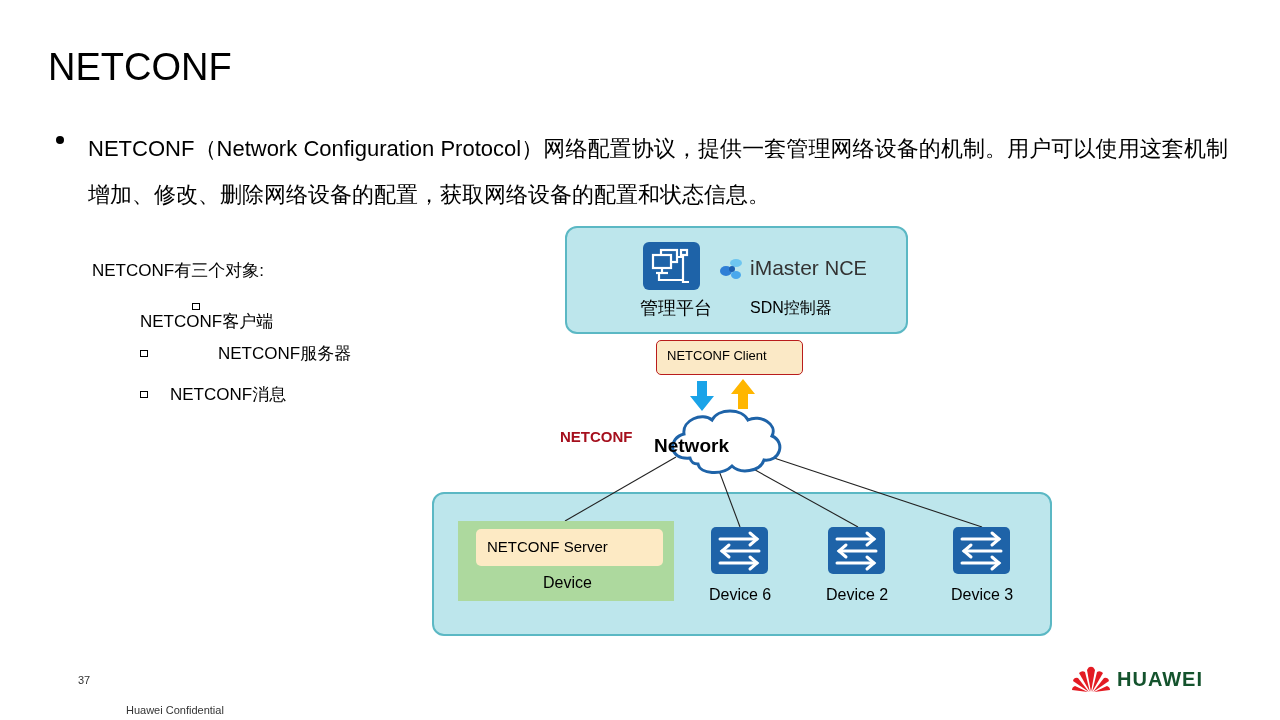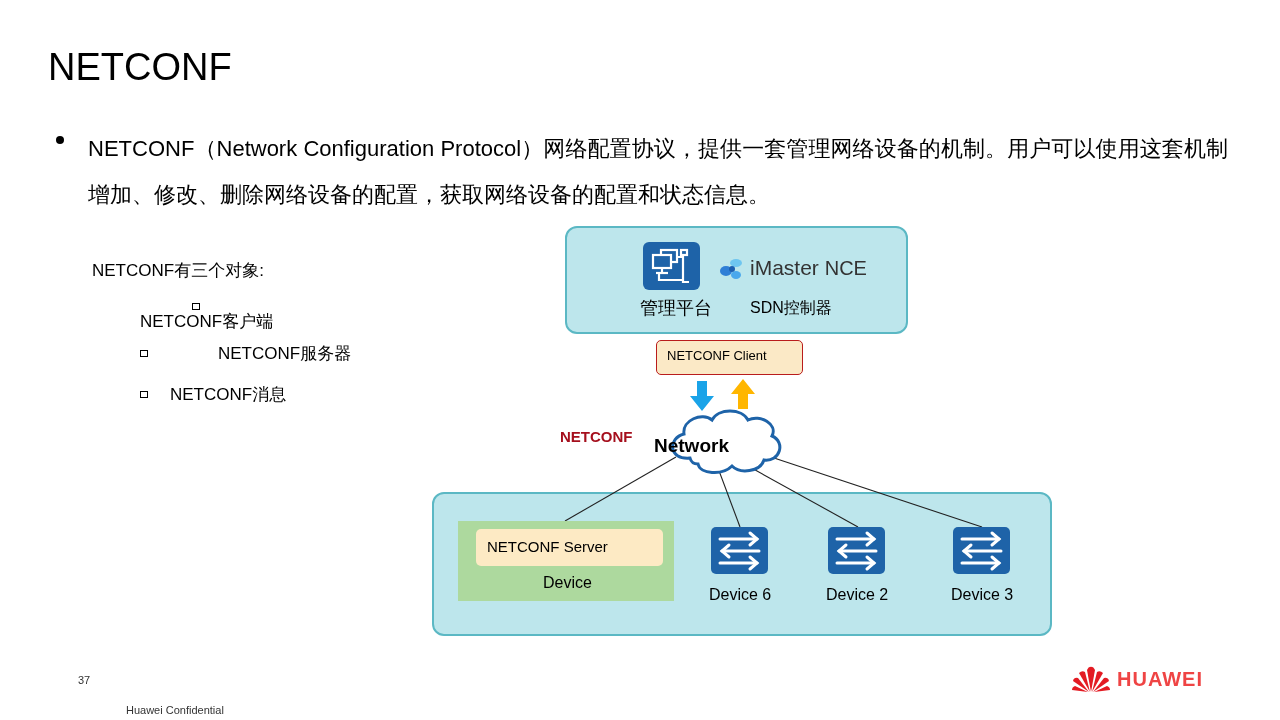--- a/index.html
+++ b/index.html
@@ -33,21 +33,21 @@
     .device-green { position: absolute; left: 458px; top: 521px; width: 216px; height: 80px; background: #add99e; }
     .server-box { position: absolute; left: 476px; top: 529px; width: 187px; height: 37px; background: #fdeac4; border-radius: 5px; font-size: 15px; padding: 9px 0 12px 11px; }
     .lbl-device { position: absolute; left: 543px; top: 574px; font-size: 16px; }
 
     .switch { position: absolute; top: 527px; width: 57px; height: 47px; background: #1e63a8; border-radius: 5px; }
     .dev-lbl { position: absolute; top: 586px; font-size: 16px; }
 
     .footer-page { position: absolute; left: 78px; top: 674px; font-size: 11px; color: #333; }
     .footer-conf { position: absolute; left: 126px; top: 704px; font-size: 11px; color: #333; }
     .hw-logo { position: absolute; left: 1070px; top: 664px; width: 42px; height: 30px; }
-    .hw-text { position: absolute; left: 1117px; top: 668px; font-size: 20px; font-weight: bold; color: #ef4444; letter-spacing: 1px; }
+    .hw-text { position: absolute; left: 1117px; top: 668px; font-size: 20px; font-weight: bold; color: #14532d; letter-spacing: 1px; }
     svg.overlay { position: absolute; left: 0; top: 0; }
   </style>
 </head>
 <body>
 
 <div class="title">NETCONF</div>
 
 <div class="bullet-row">
   <span class="bullet-dot"></span>
   <div class="bullet-text">NETCONF（Network Configuration Protocol）网络配置协议，提供一套管理网络设备的机制。用户可以使用这套机制增加、修改、删除网络设备的配置，获取网络设备的配置和状态信息。</div>

